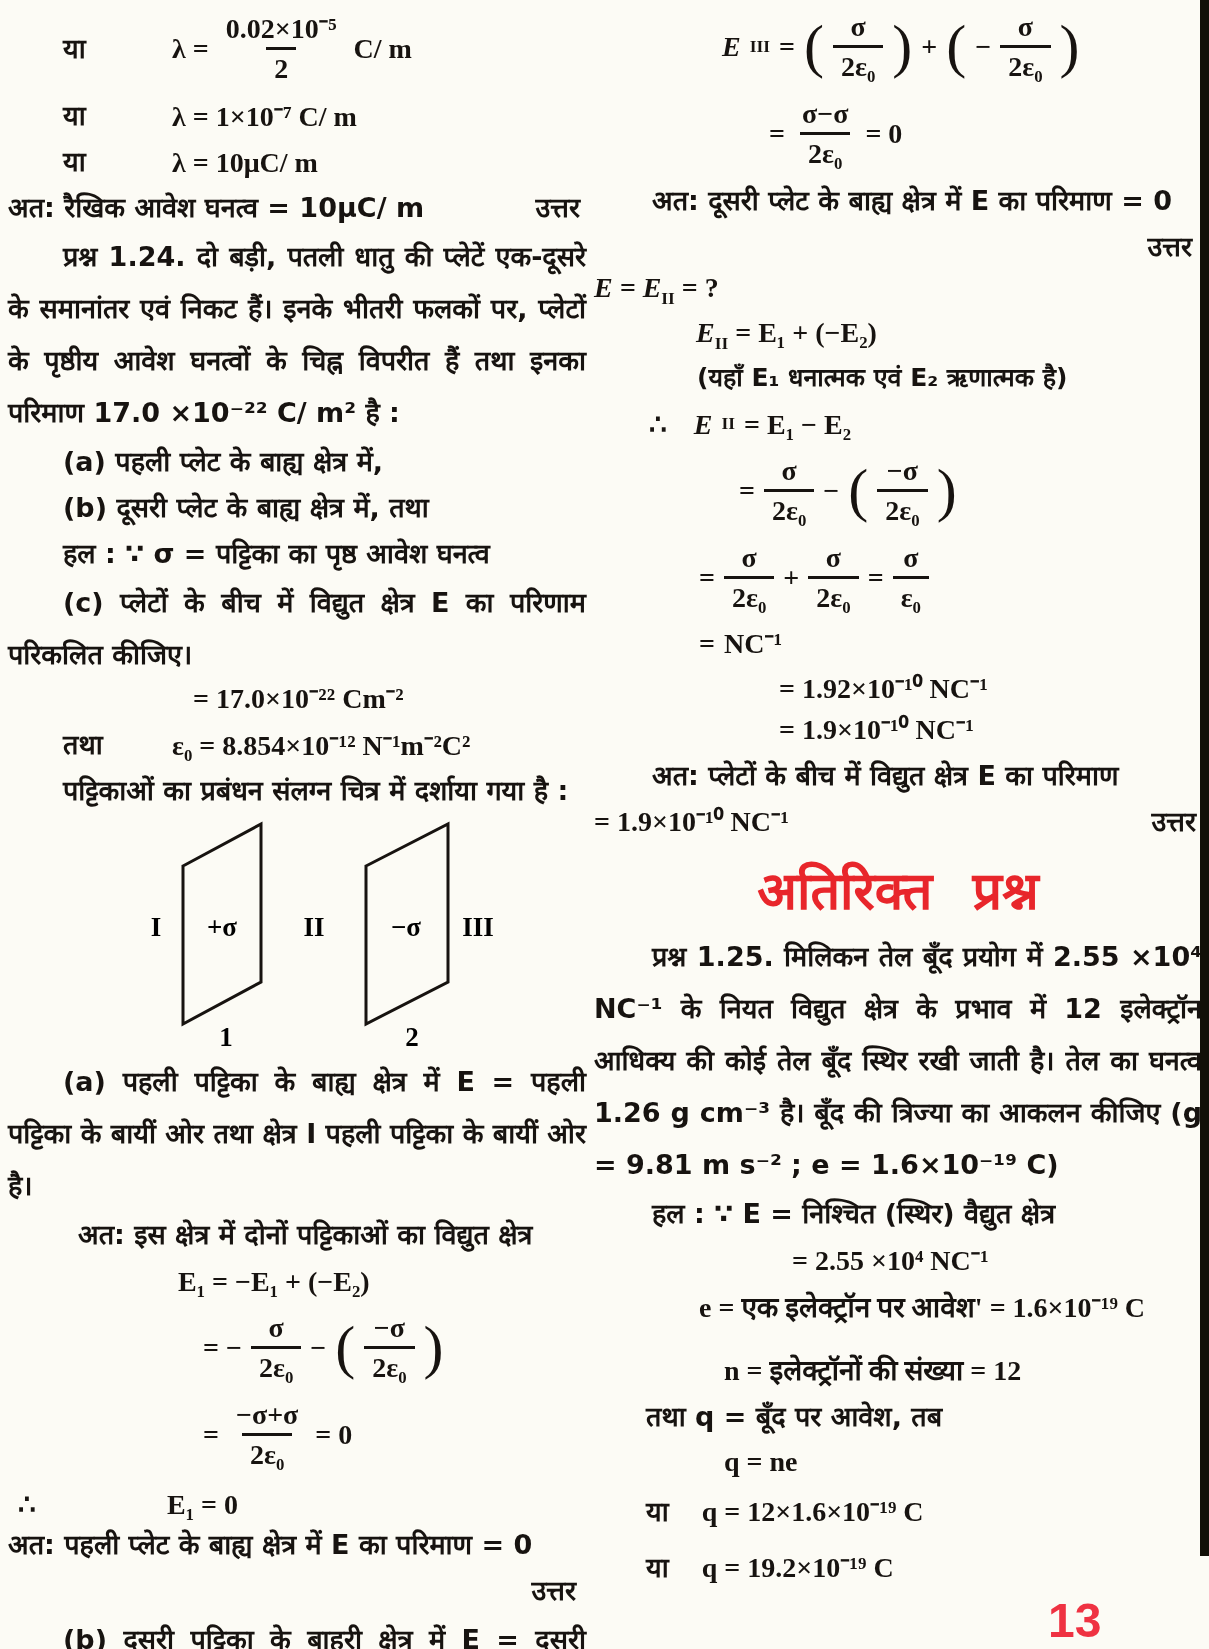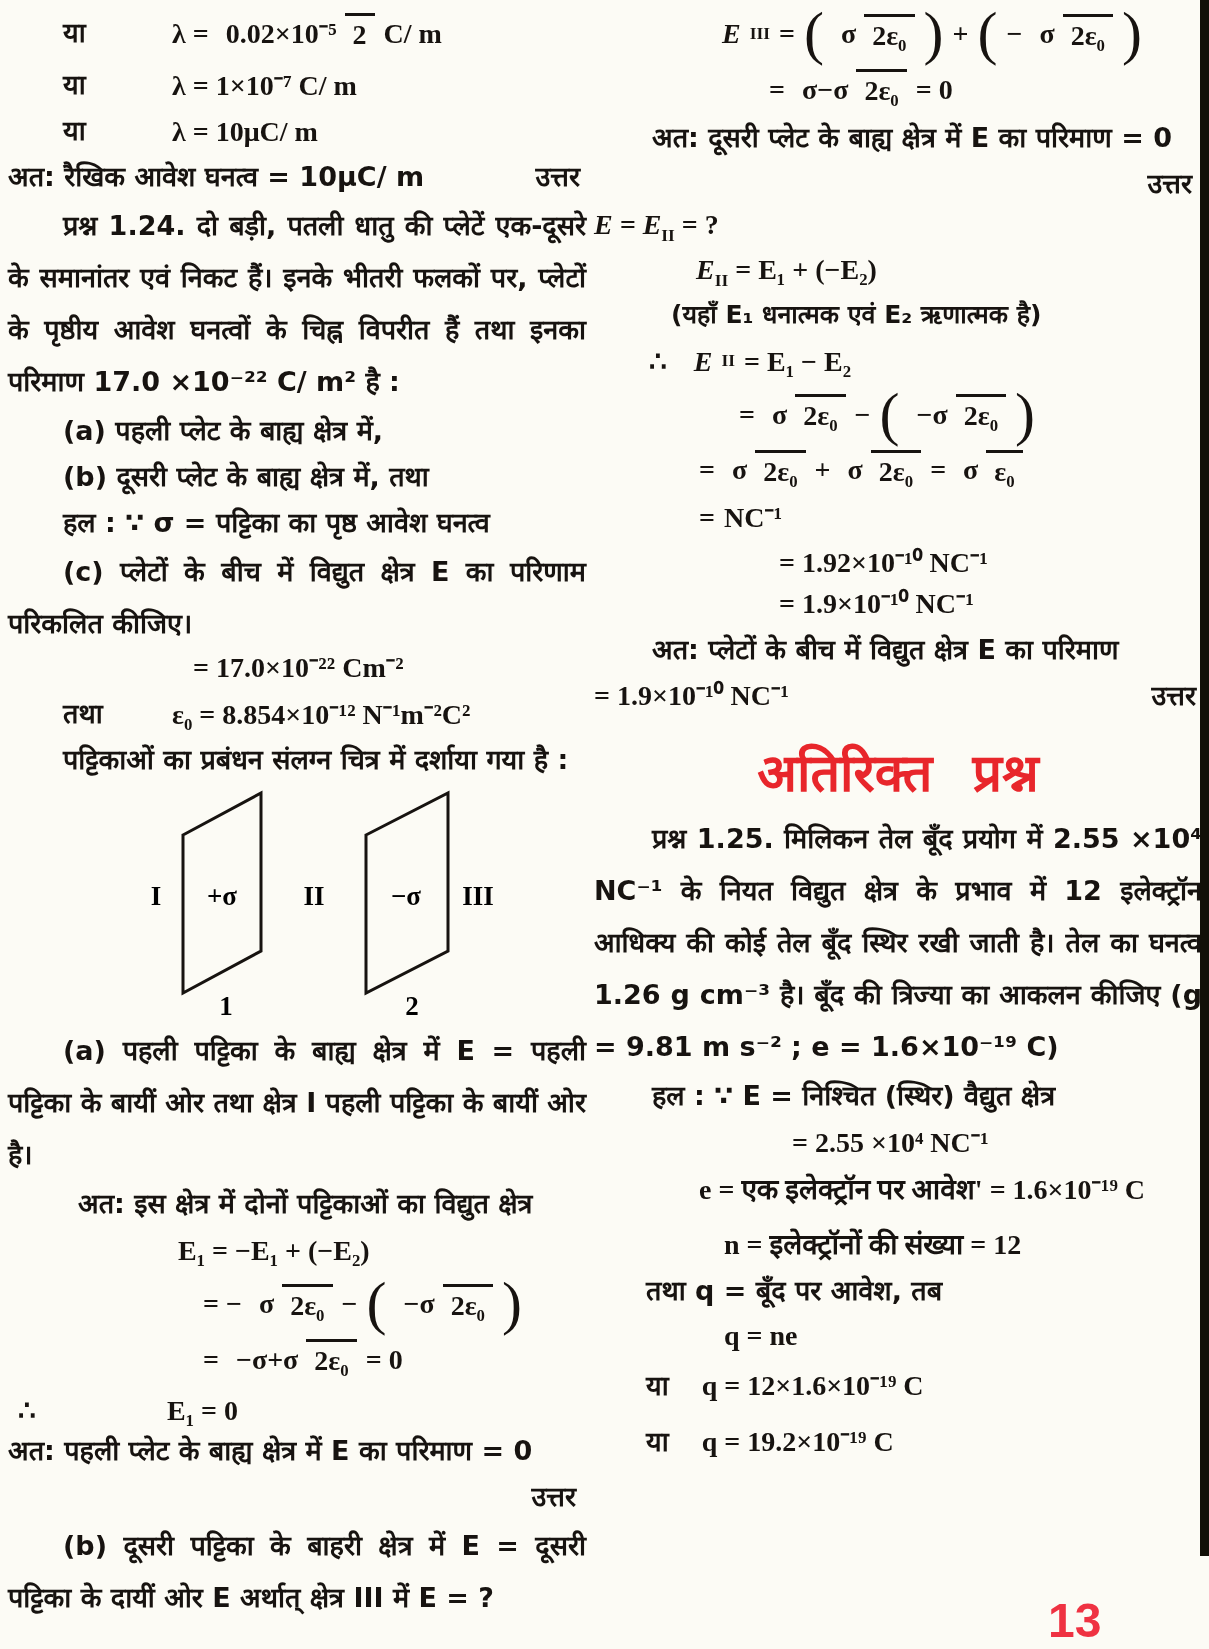--- a/index.html
+++ b/index.html
@@ -5,34 +5,34 @@
   html,body{margin:0;padding:0;background:#e9e7e0;}
   .page{position:relative;width:1209px;height:1649px;background:#fcfbf5;overflow:hidden;
         color:#171310;font-family:"DejaVu Sans",sans-serif;}
   .col{position:absolute;top:0;}
   .col-left{left:8px;top:4px;width:578px;}
   .col-right{left:594px;top:2px;width:608px;}
   .hi{font-weight:700;font-size:27px;line-height:46px;}
   .para{text-align:justify;line-height:52px;text-indent:55px;}
   .math{font-family:"Liberation Serif",serif;font-weight:700;font-size:28px;line-height:1.25;}
   .eq{display:flex;align-items:center;gap:9px;}
-  .frac{display:inline-flex;align-items:center;vertical-align:middle;}
+  .frac{display:inline-flex;flex-direction:column;align-items:center;vertical-align:middle;}
   .frac .num,.frac .den{display:block;text-align:center;padding:1px 8px;}
   .frac .den{border-top:3px solid #171310;}
   .bp{font-size:60px;font-weight:400;line-height:0.85;font-family:"Liberation Serif",serif;}
   .it{font-style:italic;}
   sub{font-size:0.62em;}
   .lbl{flex:none;margin-left:55px;width:100px;}
   .lbl2{flex:none;margin-left:10px;width:140px;}
   .ansrow{display:flex;justify-content:space-between;align-items:center;padding-right:6px;}
   .right-al{text-align:right;padding-right:10px;}
   .indent55{margin-left:55px;}
   .indent70{margin-left:70px;}
   .red-heading{font-size:52px;font-weight:800;text-align:center;word-spacing:22px;
-               line-height:64px;margin:22px 0 8px 0;}
+               line-height:64px;margin:14px 0 8px 0;}
   .page-number{position:absolute;left:1048px;top:1593px;font-size:48px;font-weight:800;
                font-family:"Liberation Sans",sans-serif;}
   .edge-strip{position:absolute;right:0;top:0;width:9px;height:1556px;background:#121008;}
   svg text{font-family:"Liberation Serif",serif;font-weight:700;}
   .mt6{margin-top:6px}.mt10{margin-top:10px}.mt14{margin-top:14px}
 </style>
 </head>
 <body>
 
 <div class="page">
@@ -169,21 +169,21 @@
     <div class="hi right-al">उत्तर</div>
 
     <div class="math">
       <span class="it">E = E</span><sub>II</sub><span> = ?</span>
     </div>
 
     <div class="math mt6" style="margin-left:102px">
       <span class="it">E</span><sub>II</sub><span> = E₁ + (−E₂)</span>
     </div>
 
-    <div class="hi" style="margin-left:77px;font-size:25px">(यहाँ E₁ धनात्मक एवं E₂ ऋणात्मक है)</div>
+    <div class="hi" style="margin-left:103px;font-size:25px">(यहाँ E₁ धनात्मक एवं E₂ ऋणात्मक है)</div>
 
     <div class="eq math mt6">
       <span style="margin-left:55px">∴</span>
       <span class="it" style="margin-left:18px">E</span>
         <sub>II</sub>
         <span> = E₁ − E₂</span>
     </div>
 
     <div class="eq math mt10" style="margin-left:145px">
       <span>=</span>
@@ -232,21 +232,21 @@
       <span class="hi">उत्तर</span>
     </div>
 
     <div class="red-heading" style="color:#e8262b">अतिरिक्त प्रश्न</div>
 
     <div class="hi para" style="text-indent:58px">प्रश्न 1.25. मिलिकन तेल बूँद प्रयोग में 2.55 ×10⁴ NC⁻¹ के नियत विद्युत क्षेत्र के प्रभाव में 12 इलेक्ट्रॉन आधिक्य की कोई तेल बूँद स्थिर रखी जाती है। तेल का घनत्व 1.26 g cm⁻³ है। बूँद की त्रिज्या का आकलन कीजिए (g = 9.81 m s⁻² ; e = 1.6×10⁻¹⁹ C)</div>
 
     <div class="hi" style="text-indent:58px">हल : ∵ E = निश्चित (स्थिर) वैद्युत क्षेत्र</div>
     <div class="math mt6" style="margin-left:198px">= 2.55 ×10⁴ NC⁻¹</div>
     <div class="math" style="margin-left:105px;margin-top:12px">e = एक इलेक्ट्रॉन पर आवेश' = 1.6×10⁻¹⁹ C</div>
-    <div class="math" style="margin-left:130px;margin-top:20px">n = इलेक्ट्रॉनों की संख्या = 12</div>
+    <div class="math" style="margin-left:130px;margin-top:28px">n = इलेक्ट्रॉनों की संख्या = 12</div>
     <div class="hi" style="margin-left:52px;margin-top:6px">तथा q = बूँद पर आवेश, तब</div>
     <div class="math" style="margin-left:130px;margin-top:4px">q = ne</div>
 
     <div class="eq math" style="margin-top:10px">
       <span class="hi" style="margin-left:52px">या</span>
       <span style="margin-left:24px">q = 12×1.6×10⁻¹⁹ C</span>
     </div>
     <div class="eq math" style="margin-top:10px">
       <span class="hi" style="margin-left:52px">या</span>
       <span style="margin-left:24px">q = 19.2×10⁻¹⁹ C</span>

